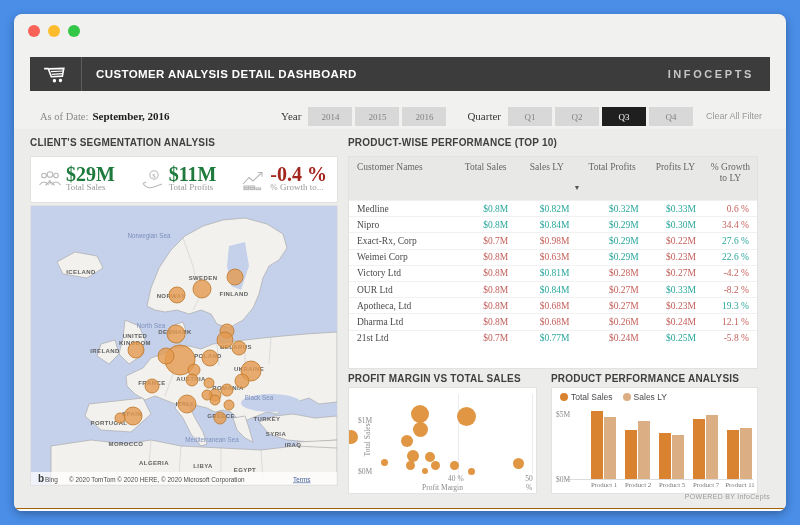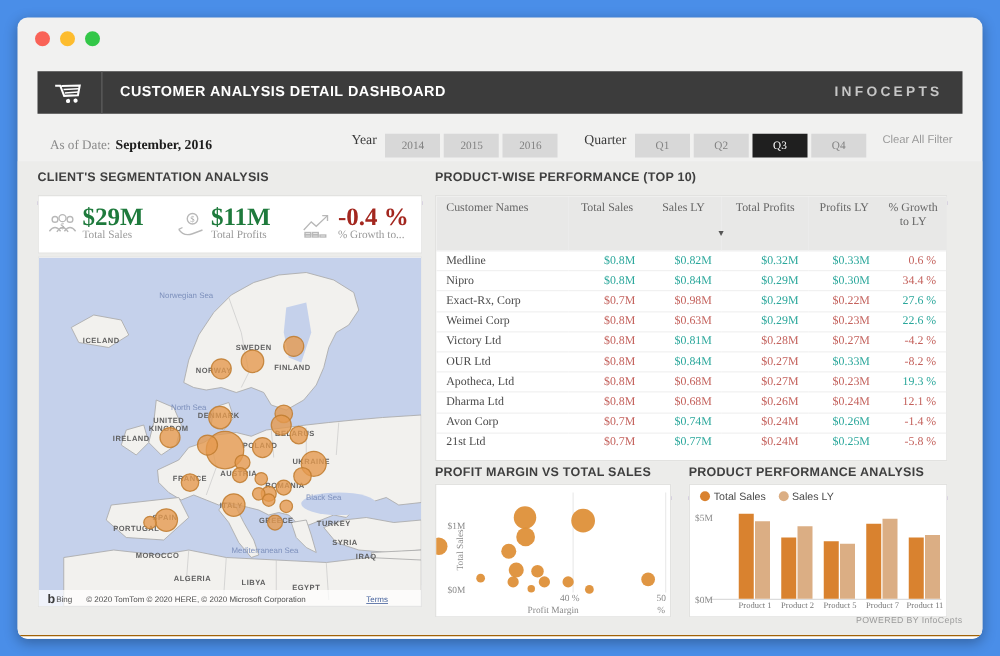--- a/index.html
+++ b/index.html
@@ -13,21 +13,21 @@
   .l-red{left:14px;background:#F96257}.l-yellow{left:34px;background:#FDBC2E}.l-green{left:54px;background:#33C748}
   
   .appheader{margin:12px 16px;height:34px;background:#3C3C3C;display:flex;align-items:center}
   .cartbox{width:52px;height:100%;display:flex;align-items:center;justify-content:center;border-right:1px solid #5E5E5E}
   .apptitle{color:#FFFFFF;font-weight:bold;font-size:11.5px;letter-spacing:.4px;margin-left:14px}
   .brand{margin-left:auto;margin-right:16px;color:#C6C6C6;font-weight:bold;letter-spacing:2.6px;font-size:11px}
   
   .filterrow{height:26px;display:flex;align-items:center;padding:0 24px 0 26px;font-family:"Liberation Serif",serif}
   .asof-label{font-size:10.5px;color:#8A8A8A}
   .asof-value{font-size:11px;color:#1C1C1C;font-weight:bold;margin-left:4px}
-  .fgroup{margin-left:auto;display:flex;}
+  .fgroup{margin-left:auto;display:flex;align-items:center}
   .flabel{font-size:11px;color:#3A3A3A;margin-right:7px}
   .fbtn{width:44px;height:19px;background:#D8D8D8;color:#828282;font-size:9px;border:none;margin-right:3px;
         font-family:"Liberation Serif",serif;cursor:pointer}
   .fbtn.sel{background:#1F1F1F;color:#FFFFFF}
   .qgroup{margin-left:18px}
   .clear{font-size:9px;color:#999;margin-left:10px;font-family:"Liberation Sans",sans-serif;cursor:pointer}
   
   .dash{position:relative;height:379px;background:#ECECEA}
   .sectitle{position:absolute;font-size:10px;font-weight:bold;color:#3F3F3F;letter-spacing:.2px;
             border-bottom:3px solid #4c1d95;padding-bottom:13px}
@@ -348,28 +348,20 @@
             </tr>
             <tr>
               <td class="cname">Dharma Ltd</td>
               <td class="cval redv">$0.8M</td>
               <td class="cval redv">$0.68M</td>
               <td class="cval redv">$0.26M</td>
               <td class="cval redv">$0.24M</td>
               <td class="cval redv">12.1 %</td>
             </tr>
             <tr>
-              <td class="cname">Avon Corp</td>
-              <td class="cval redv">$0.7M</td>
-              <td class="cval teal">$0.74M</td>
-              <td class="cval redv">$0.24M</td>
-              <td class="cval teal">$0.26M</td>
-              <td class="cval redv">-1.4 %</td>
-            </tr>
-            <tr>
               <td class="cname">21st Ltd</td>
               <td class="cval redv">$0.7M</td>
               <td class="cval teal">$0.77M</td>
               <td class="cval redv">$0.24M</td>
               <td class="cval teal">$0.25M</td>
               <td class="cval redv">-5.8 %</td>
             </tr>
           </tbody>
       </table>
       <span class="sortarrow">▼</span>

